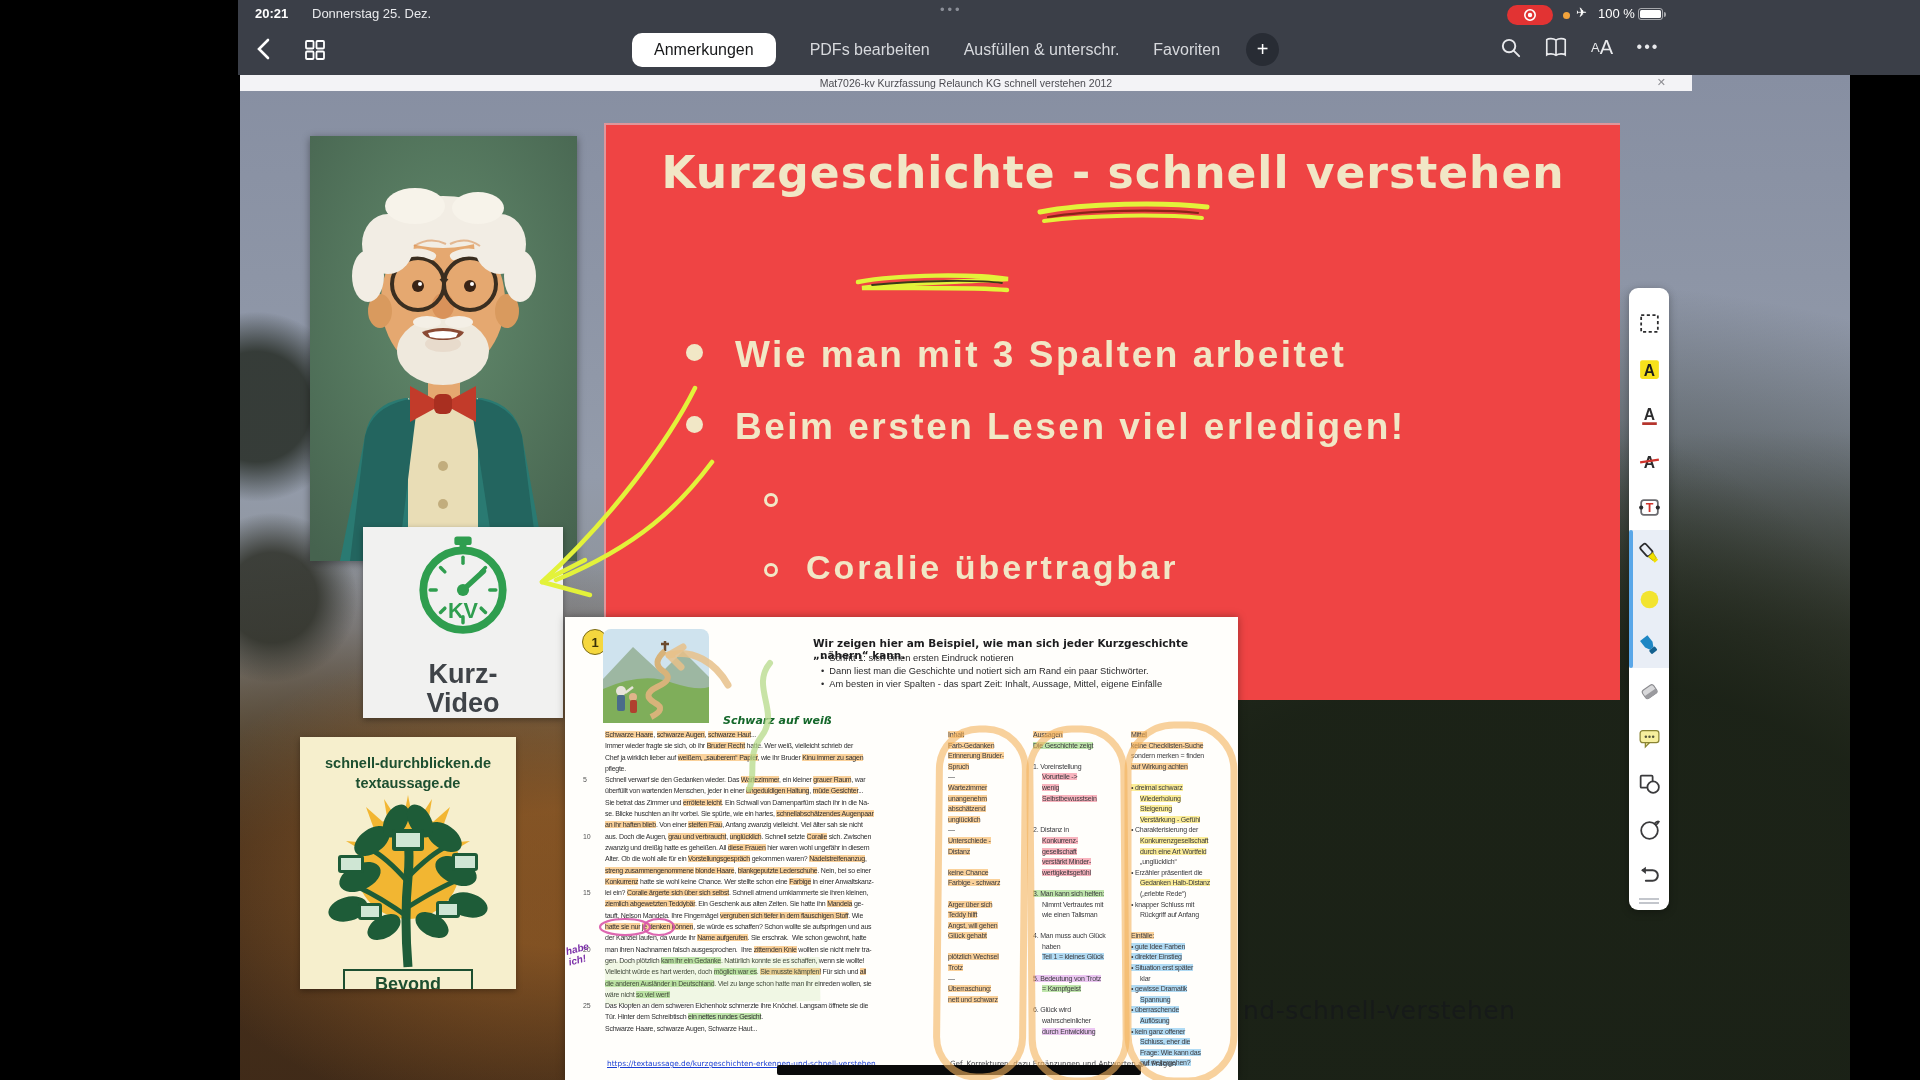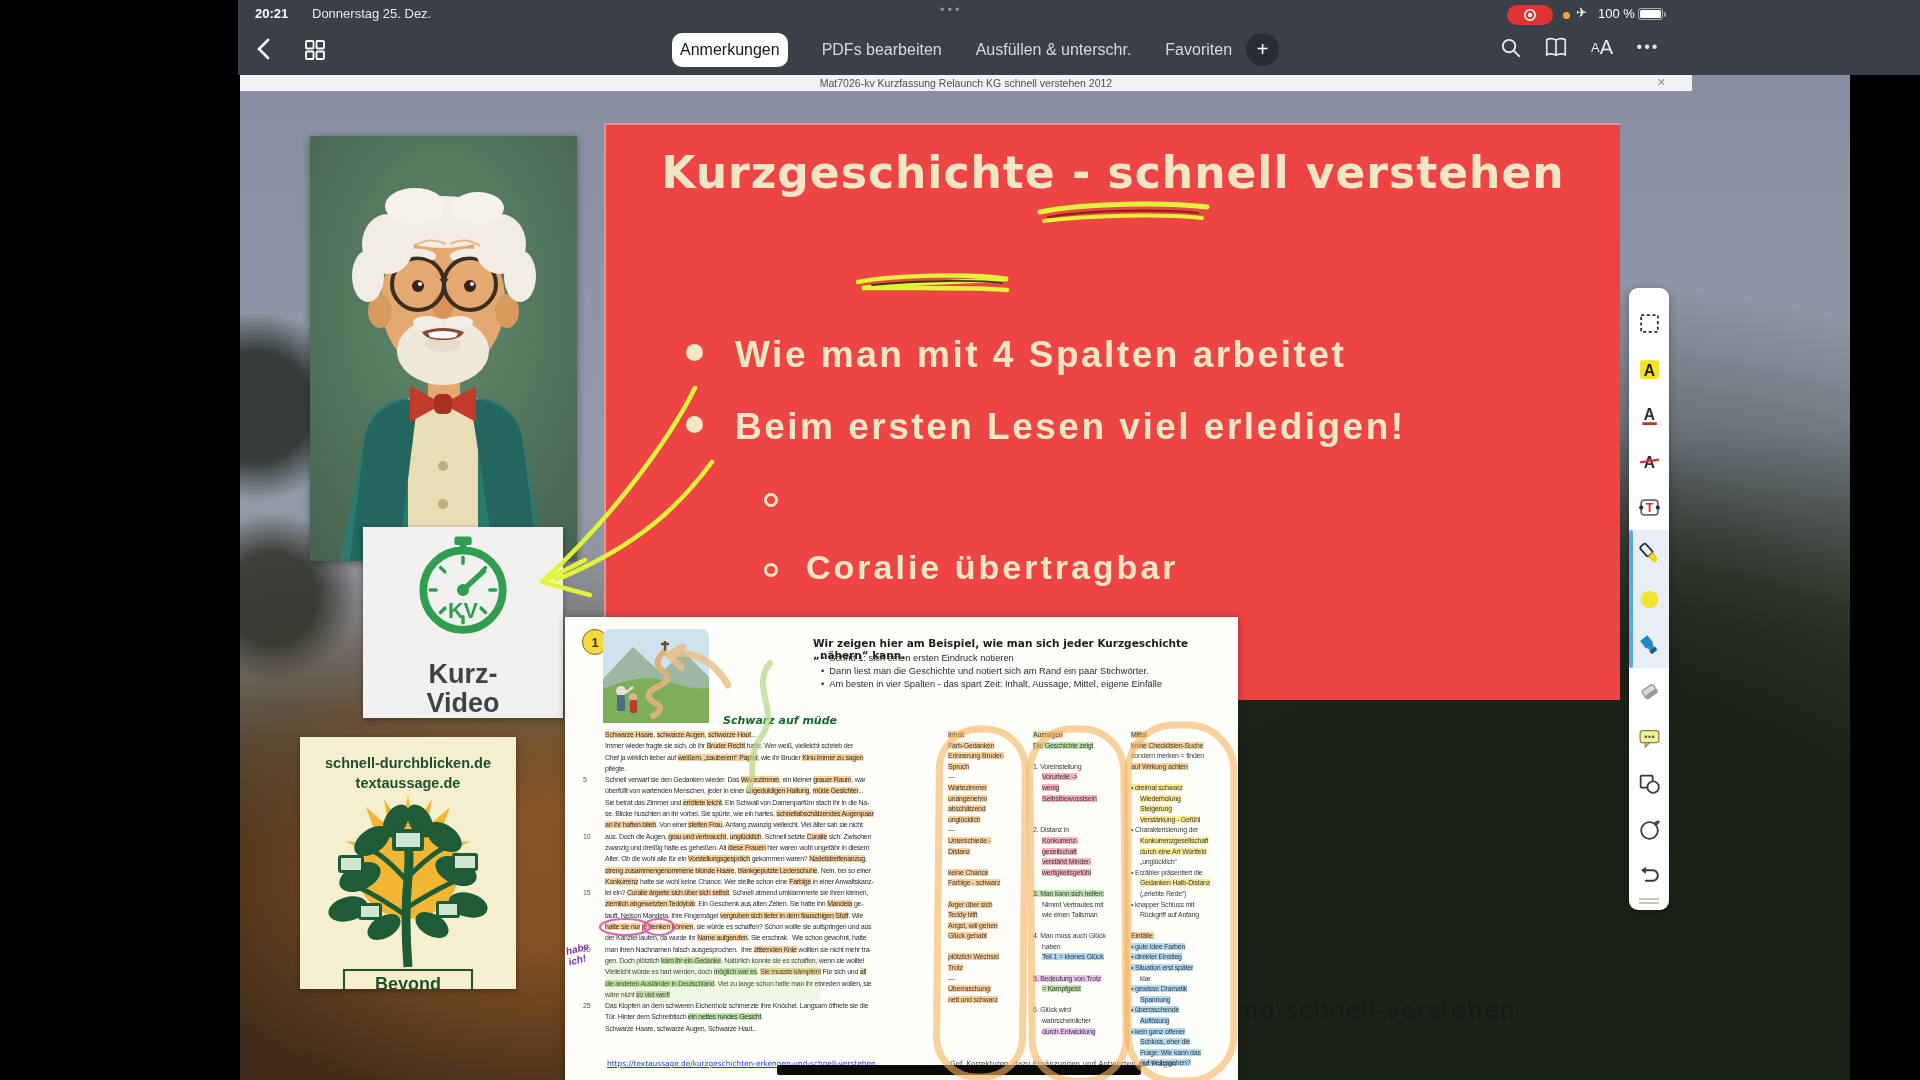--- a/index.html
+++ b/index.html
@@ -16,21 +16,21 @@
   .orange-dot{position:absolute;left:1563px;top:12px;width:7px;height:7px;border-radius:50%;background:#f2a33c;}
   .plane{position:absolute;left:1576px;top:5px;color:#fff;font-size:13px;}
   .batt-label{position:absolute;left:1598px;top:6px;color:#fff;font-size:13px;}
   .battery{position:absolute;left:1638px;top:8px;width:25px;height:12px;border:1px solid rgba(255,255,255,.55);border-radius:3px;padding:1px;}
   .battery .fill{width:100%;height:100%;background:#fff;border-radius:1.5px;}
   .battery .nub{position:absolute;right:-4px;top:3px;width:2.5px;height:5px;background:rgba(255,255,255,.55);border-radius:0 2px 2px 0;}
   .back-btn{position:absolute;left:252px;top:36px;width:26px;height:26px;color:#fff;}
   .grid-btn{position:absolute;left:303px;top:38px;width:24px;height:24px;}
   .tabs{position:absolute;left:632px;top:30px;height:40px;display:flex;align-items:center;gap:34px;}
   .tab{color:#d7d9dd;font-size:16px;white-space:nowrap;cursor:default;}
-  .tab.active{background:#fff;color:#17181a;font-weight:500;border-radius:10px;padding:8px 8px;margin-left:40px;}
+  .tab.active{background:#fff;color:#17181a;font-weight:500;border-radius:10px;padding:8px 22px;}
   .add-btn{position:absolute;left:1246px;top:33px;width:33px;height:33px;border-radius:50%;background:#282c34;color:#fff;font-size:20px;display:flex;align-items:center;justify-content:center;}
   .tb-icons{position:absolute;left:1498px;top:35px;display:flex;gap:22px;align-items:center;color:#e8e9ec;}
   .tb-icons .ic{width:24px;height:24px;display:flex;align-items:center;justify-content:center;}
   .aa{color:#e8e9ec;display:flex;align-items:flex-end;}
   .aa .s{font-size:13px;}.aa .b{font-size:20px;}
   .dots3{color:#e8e9ec;font-size:16px;letter-spacing:2px;}
 
   
   .titlebar{position:absolute;left:240px;top:75px;width:1452px;height:16px;background:#f3f3f6;display:flex;align-items:center;justify-content:center;}
   .titlebar .t{font-size:10.5px;color:#4c4c52;}
@@ -116,21 +116,21 @@
 
 <div id="stage">
 
   <div class="photo"></div>
   <div class="blackcol-l"></div>
   <div class="blackcol-r"></div>
 
   <div class="slide">
     <div class="slide-title">Kurzgeschichte - schnell verstehen</div>
     <div class="sbullets" id="slide-bullets">
-        <div class="srow lv1" style="left: 80px; top: 108px;"><span class="dot"></span><span>Wie man mit 4 Spalten arbeitet</span></div>
+        <div class="srow lv1" style="left: 80px; top: 108px;"><span class="dot"></span><span>Wie man mit 3 Spalten arbeitet</span></div>
         <div class="srow lv1" style="left: 80px; top: 180px;"><span class="dot"></span><span>Beim ersten Lesen viel erledigen!</span></div>
         <div class="srow lv2" style="left: 158px; top: 252px;"><span class="odot"></span></div>
         <div class="srow lv2" style="left: 158px; top: 322px;"><span class="odot"></span><span>Coralie übertragbar</span></div>
       </div>
   </div>
 
   <div class="portrait">
     <svg viewBox="0 0 267 425" width="267" height="425">
       <defs>
         <radialGradient id="pg" cx="50%" cy="40%" r="75%">
@@ -277,21 +277,21 @@
       <circle cx="30" cy="68" r="4" fill="#e0b48a"></circle>
         <rect x="27" y="71" width="7" height="13" rx="2" fill="#b0402e"></rect>
       <path d="M22 64 L30 58" stroke="#e8e4da" stroke-width="2.5"></path>
     </svg>
     <div class="ws-intro-title">Wir zeigen hier am Beispiel, wie man sich jeder Kurzgeschichte „nähern“ kann.</div>
     <div class="ws-intro" id="ws-intro">
         <div>Schritt 1: sich einen ersten Eindruck notieren</div>
         <div>Dann liest man die Geschichte und notiert sich am Rand ein paar Stichwörter.</div>
         <div>Am besten in vier Spalten - das spart Zeit: Inhalt, Aussage, Mittel, eigene Einfälle</div>
       </div>
-    <div class="story-title">Schwarz auf müde</div>
+    <div class="story-title">Schwarz auf weiß</div>
     <div class="story" id="story">
         <div class="story-line"><span class="hl-o">Schwarze Haare</span><span>, </span><span class="hl-o">schwarze Augen</span><span>, </span><span class="hl-o">schwarze Haut</span><span>...</span></div>
         <div class="story-line"><span>Immer wieder fragte sie sich, ob ihr </span><span class="hl-o">Bruder Recht</span><span> hatte. Wer weiß, vielleicht schrieb der</span></div>
         <div class="story-line"><span>Chef ja wirklich lieber auf </span><span class="hl-o">weißem, „sauberem“ Papier</span><span>, wie ihr Bruder </span><span class="hl-o">Kinu immer zu sagen</span></div>
         <div class="story-line"><span>pflegte.</span></div>
         <div class="story-line"><span class="lnum">5</span><span>Schnell verwarf sie den Gedanken wieder. Das </span><span class="hl-o">Wartezimmer</span><span>, ein kleiner </span><span class="hl-o">grauer Raum</span><span>, war</span></div>
         <div class="story-line"><span>überfüllt von wartenden Menschen, jeder in einer </span><span class="hl-o">ungeduldigen Haltung</span><span>, </span><span class="hl-o">müde Gesichter</span><span>...</span></div>
         <div class="story-line"><span>Sie betrat das Zimmer und </span><span class="hl-o">errötete leicht</span><span>. Ein Schwall von Damenparfüm stach ihr in die Na-</span></div>
         <div class="story-line"><span>se. Blicke huschten an ihr vorbei. Sie spürte, wie ein hartes, </span><span class="hl-o">schnellabschätzendes Augenpaar</span></div>
         <div class="story-line"><span class="hl-o">an ihr haften blieb</span><span>. Von einer </span><span class="hl-o">steifen Frau</span><span>, Anfang zwanzig vielleicht. Viel älter sah sie nicht</span></div>

